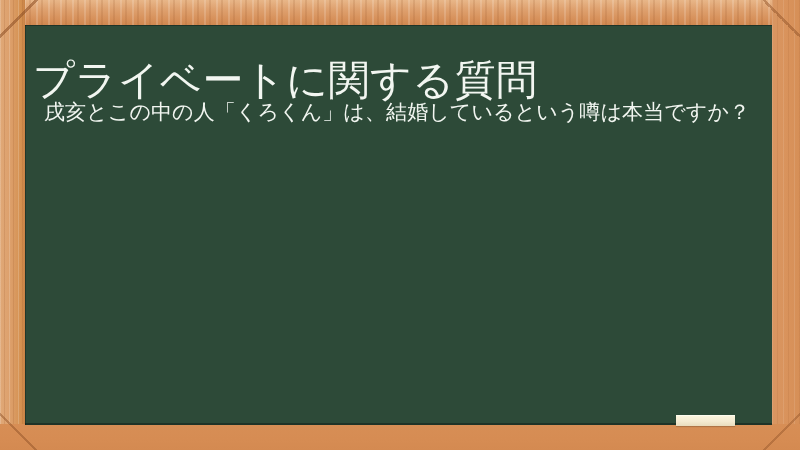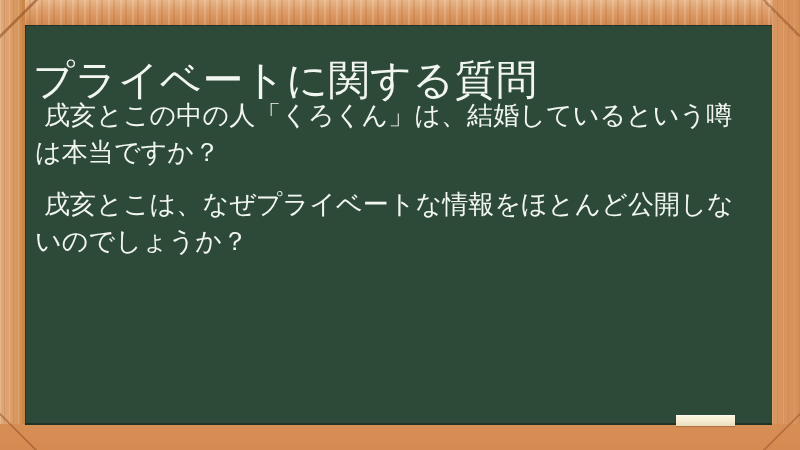--- a/index.html
+++ b/index.html
@@ -121,21 +121,21 @@
     position: absolute;
     left: 10px;
     top: 72px;
     width: 724px;
     margin: 0;
     padding: 0;
     list-style: none;
   }
   .qa-item {
     color: #f2f6f1;
-    font-size: 26px;
+    font-size: 21px;
     line-height: 1.44;
     font-weight: 400;
     letter-spacing: 0.1px;
     margin: 0 0 14px 0;
     text-indent: 9px;
   }
   .qa-item:last-child { margin-bottom: 0; }
 
   
   .eraser {
@@ -164,20 +164,19 @@
     <div class="miter miter-bl"></div>
     <div class="miter miter-br"></div>
   </div>
 
   <div class="board">
 
     <h1 class="board-title">プライベートに関する質問</h1>
 
     <ul class="qa-list">
       <li class="qa-item">戌亥とこの中の人「くろくん」は、結婚しているという噂は本当ですか？</li>
-      <li class="qa-item">戌亥とこは、なぜプライベートな情報をほとんど公開しないのでしょうか？</li>
     </ul>
 
   </div>
 
   <div class="eraser"></div>
 
 </div>
 
 </body></html>

